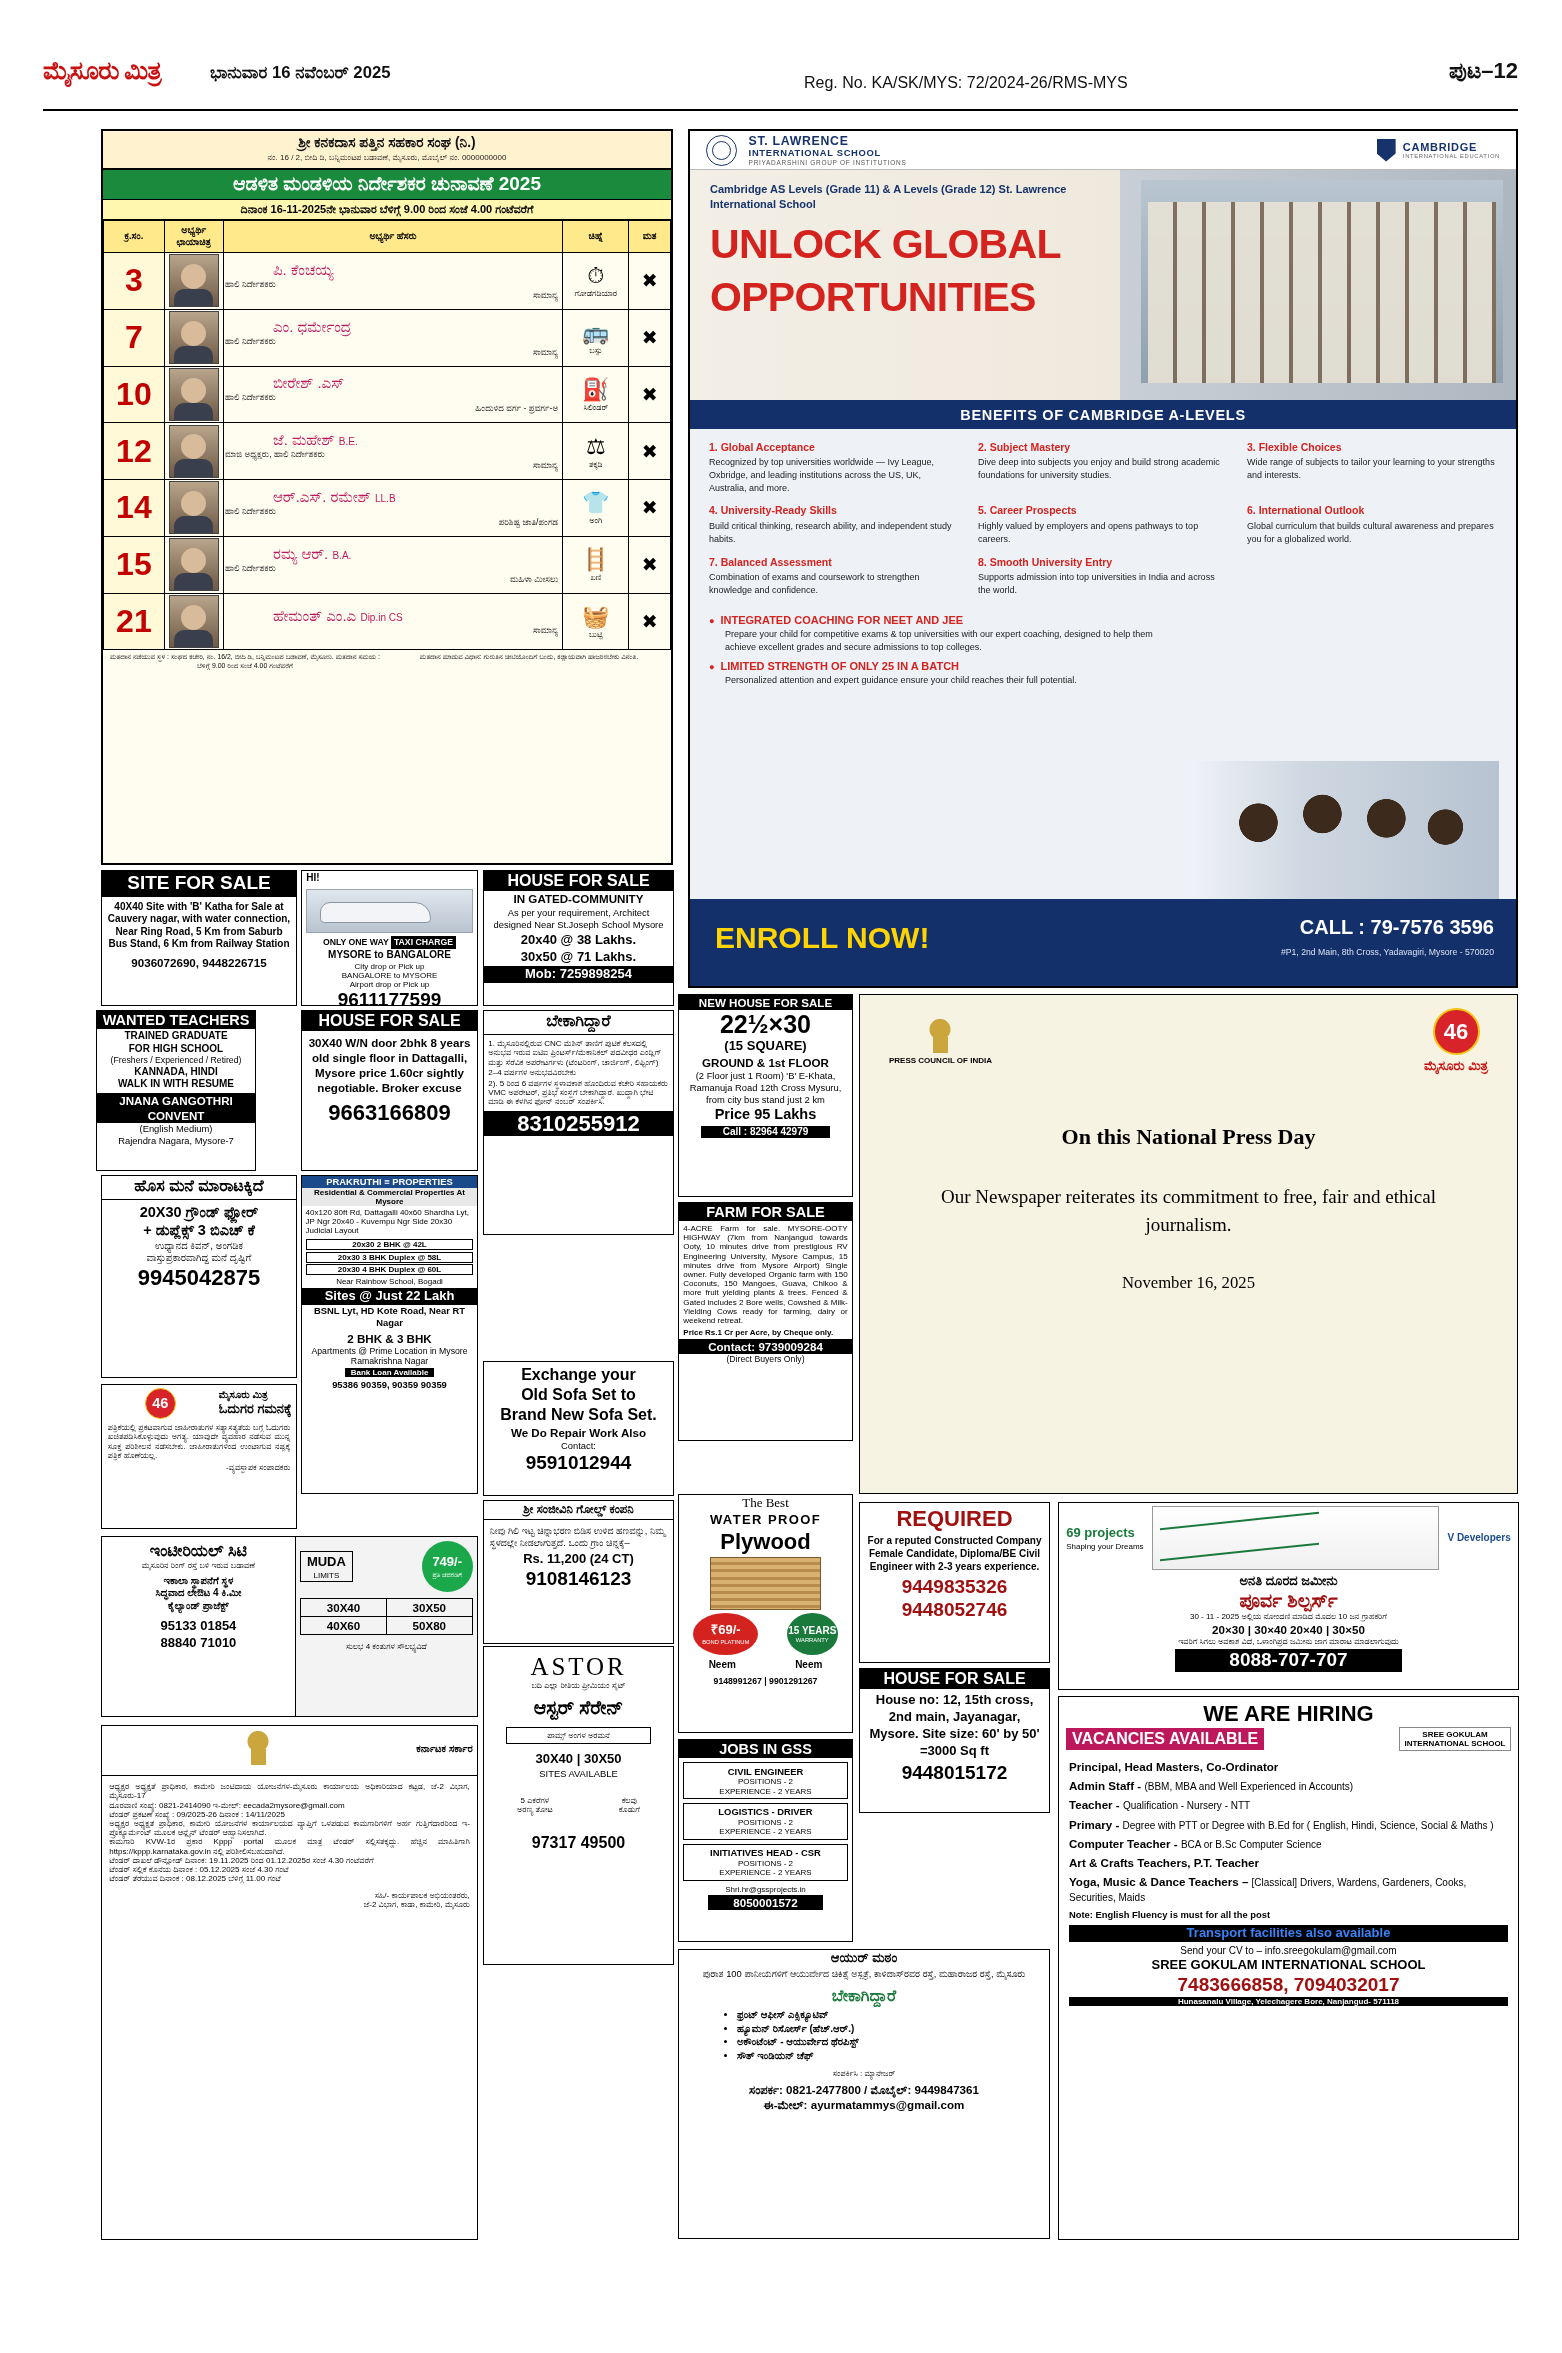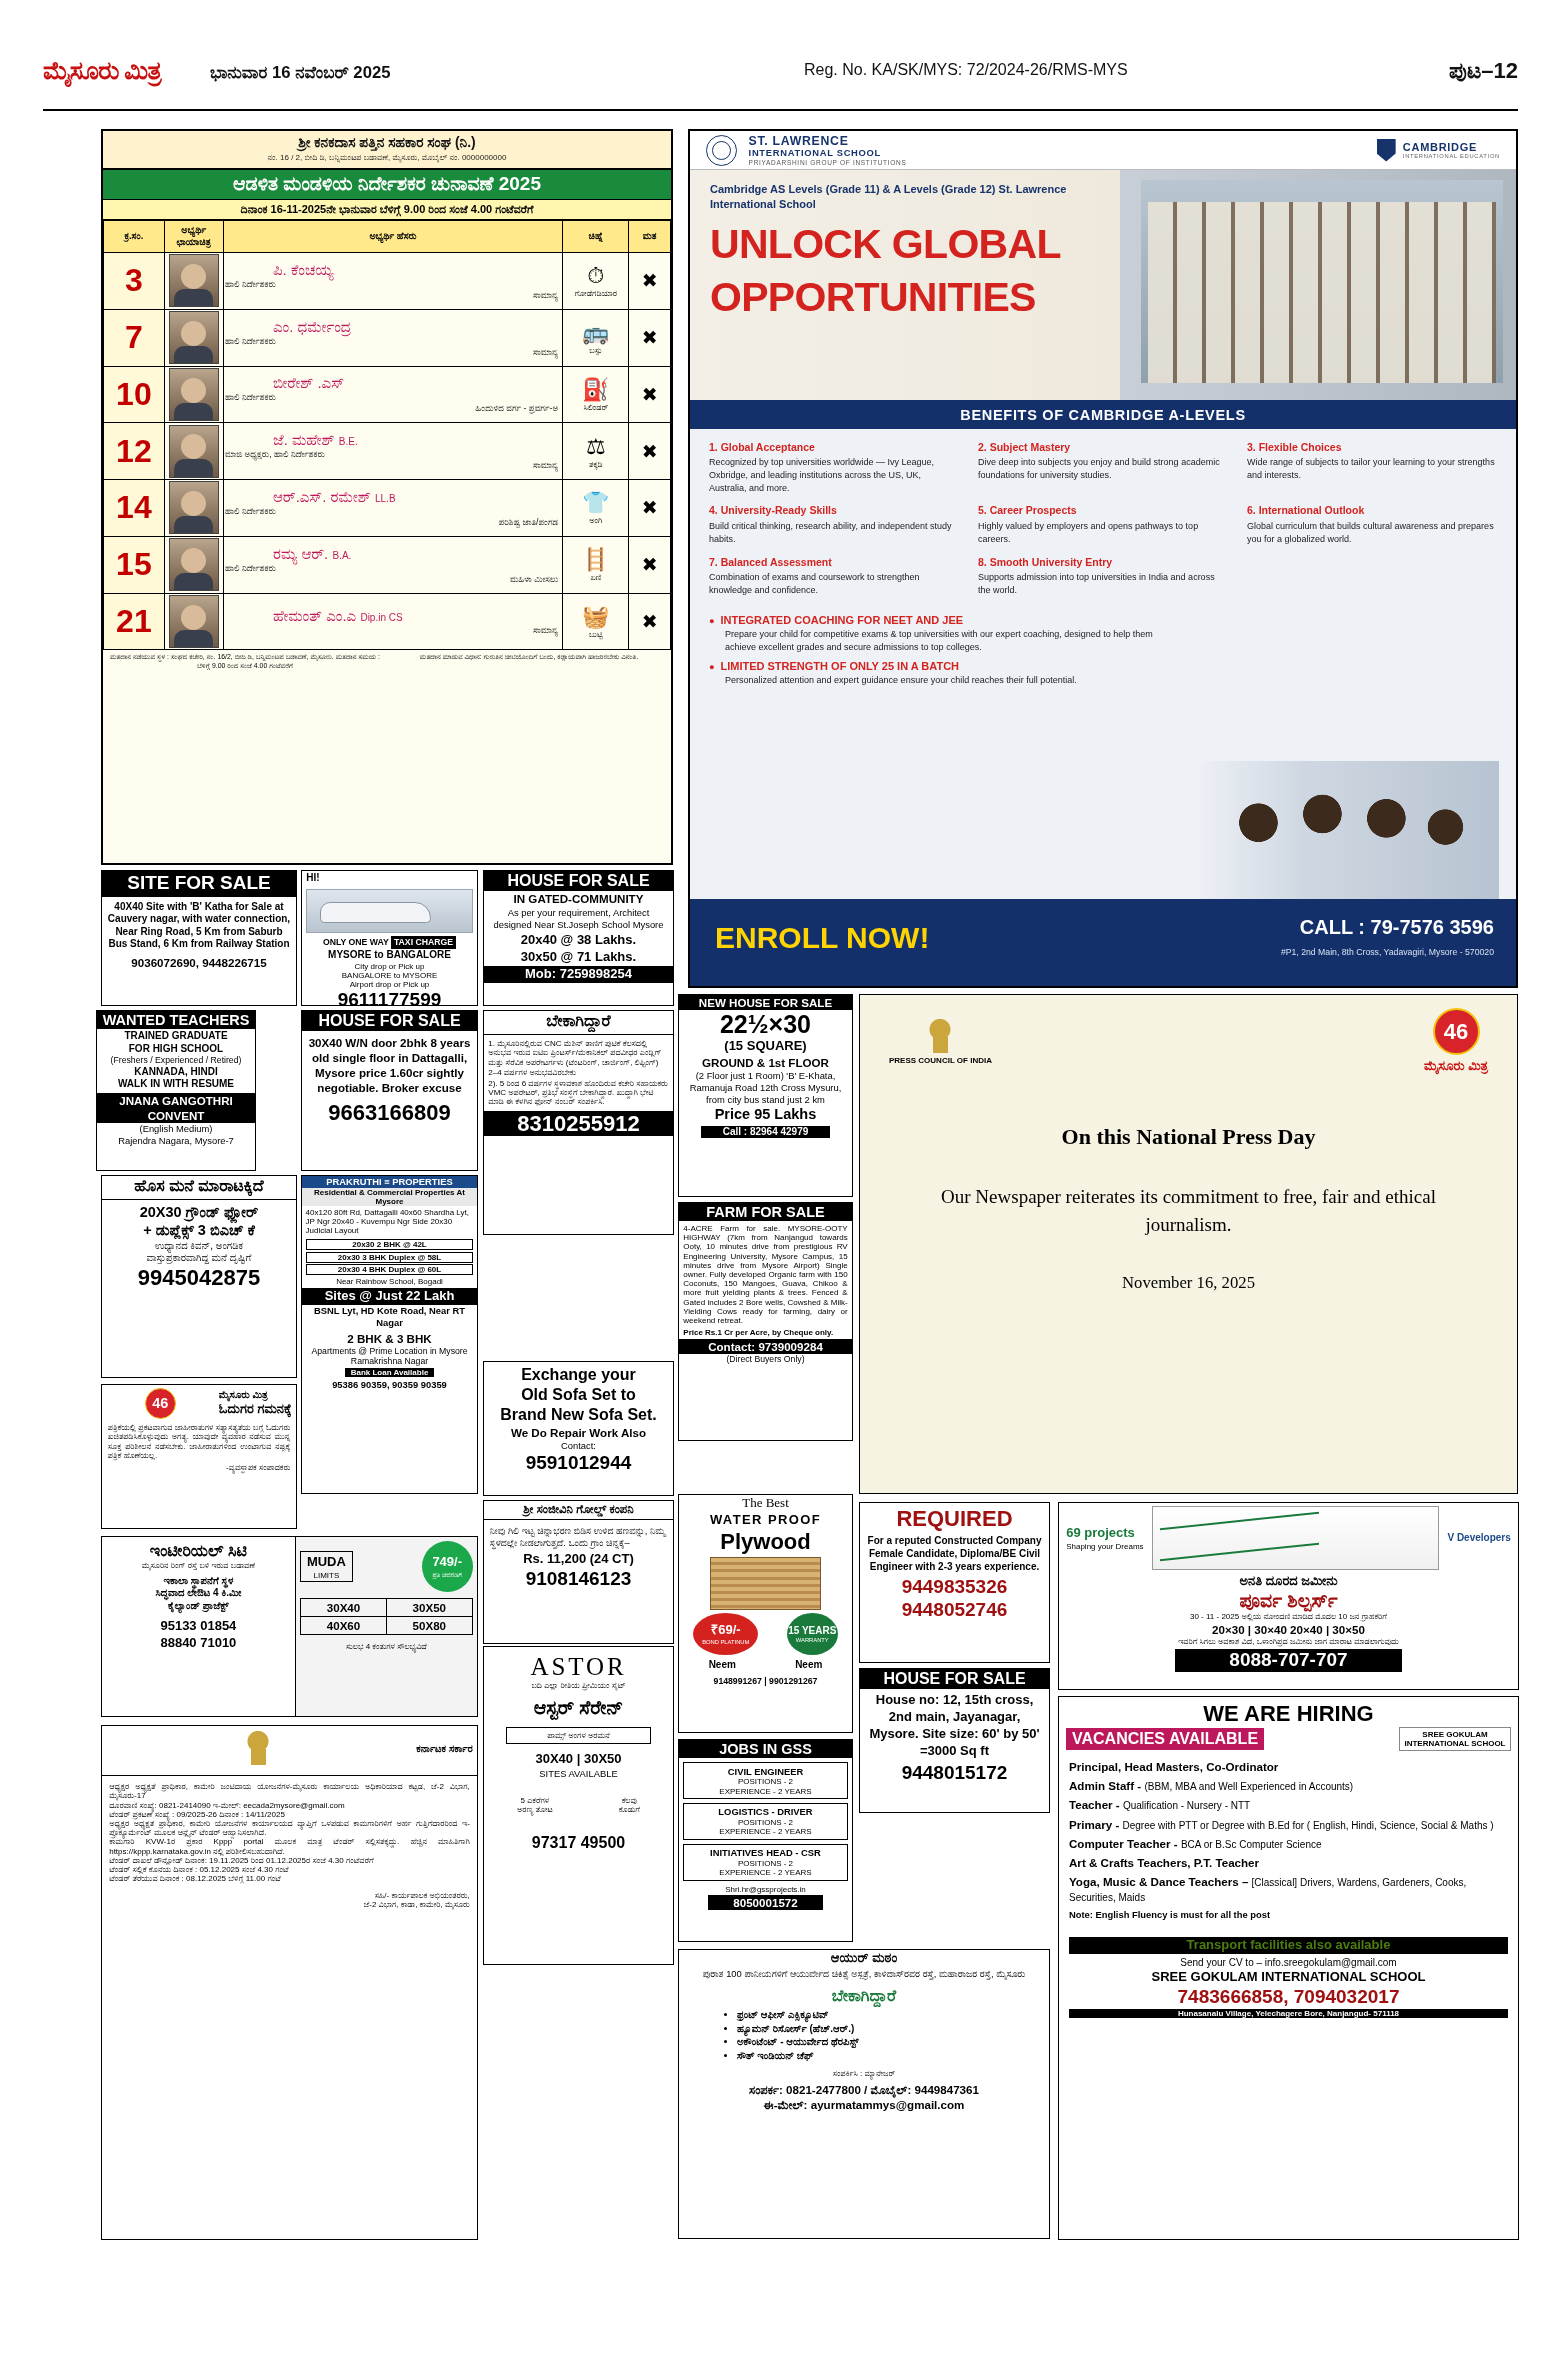--- a/index.html
+++ b/index.html
@@ -3,21 +3,21 @@
 <meta charset="utf-8">
 <style>
   html,body{margin:0;padding:0;background:#b9b9b9;}
   body{font-family:"Liberation Sans", sans-serif;}
   .page{width:1562px;height:2354px;background:#ffffff;position:relative;margin:0 auto;overflow:hidden;}
 
   
   .masthead{position:absolute;left:43px;top:57px;width:1475px;height:52px;border-bottom:2.2px solid #000;}
   .mast-logo{position:absolute;left:0;top:0;font-size:25px;font-weight:bold;color:#c81010;font-family:"Liberation Serif", serif;letter-spacing:-0.7px;}
   .mast-date{position:absolute;left:167px;top:5.8px;font-size:16.7px;font-weight:bold;color:#111;}
-  .mast-reg{position:absolute;left:761px;top:4px;font-size:16px;color:#111;text-align:center;}
+  .mast-reg{position:absolute;left:761px;top:17px;font-size:16px;color:#111;text-align:center;}
   .mast-page{position:absolute;right:0;top:1.4px;font-size:22px;font-weight:bold;color:#111;}
 
   
   .box{position:absolute;box-sizing:border-box;border:1.4px solid #000;background:#fff;overflow:hidden;}
   .c{text-align:center;}
   .b{font-weight:bold;}
   .tiny{font-size:8px;line-height:1.15;}
   .s12{font-size:8.7px;line-height:1.2;}
   .s13{font-size:9.4px;line-height:1.25;}
   .s14{font-size:10px;line-height:1.25;}
@@ -626,21 +626,21 @@
     </div>
     <div style="padding:4.3px 10px">
       <div class="s16" style="margin:3.6px 0"><span class="b">Principal, Head Masters, Co-Ordinator</span> <span class="s14"></span></div>
       <div class="s16" style="margin:3.6px 0"><span class="b">Admin Staff -</span> <span class="s14">(BBM, MBA and Well Experienced in Accounts)</span></div>
       <div class="s16" style="margin:3.6px 0"><span class="b">Teacher -</span> <span class="s14">Qualification - Nursery - NTT</span></div>
       <div class="s16" style="margin:3.6px 0"><span class="b">Primary -</span> <span class="s14">Degree with PTT or Degree with B.Ed for ( English, Hindi, Science, Social &amp; Maths )</span></div>
       <div class="s16" style="margin:3.6px 0"><span class="b">Computer Teacher -</span> <span class="s14">BCA or B.Sc Computer Science</span></div>
       <div class="s16" style="margin:3.6px 0"><span class="b">Art &amp; Crafts Teachers, P.T. Teacher</span> <span class="s14"></span></div>
       <div class="s16" style="margin:3.6px 0"><span class="b">Yoga, Music &amp; Dance Teachers –</span> <span class="s14">[Classical] Drivers, Wardens, Gardeners, Cooks, Securities, Maids</span></div>
       <div class="s13 b" style="margin-top:4.3px">Note: English Fluency is must for all the post</div>
-      <div class="c b s18" style="background:#000;color:#4d7c0f;margin-top:16px">Transport facilities also available</div>
+      <div class="c b s18" style="background:#000;color:#3b82f6;margin-top:4px">Transport facilities also available</div>
       <div class="c s14" style="margin-top:2.9px">Send your CV to – info.sreegokulam@gmail.com</div>
       <div class="c b s18">SREE GOKULAM INTERNATIONAL SCHOOL</div>
       <div class="c b s26" style="color:#a01010">7483666858, 7094032017</div>
       <div class="c tiny b" style="background:#000;color:#fff">Hunasanalu Village, Yelechagere Bore, Nanjangud- 571118</div>
     </div>
   </div>
 
 </div>
 
 

